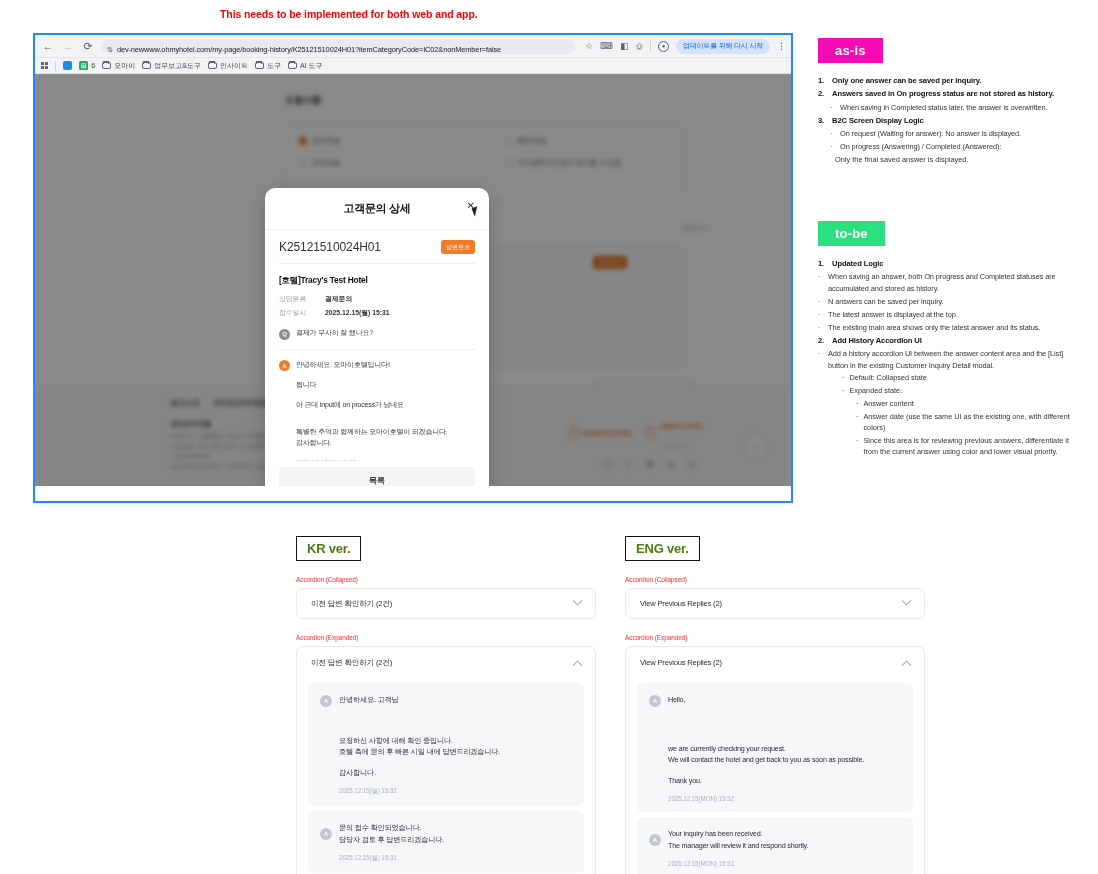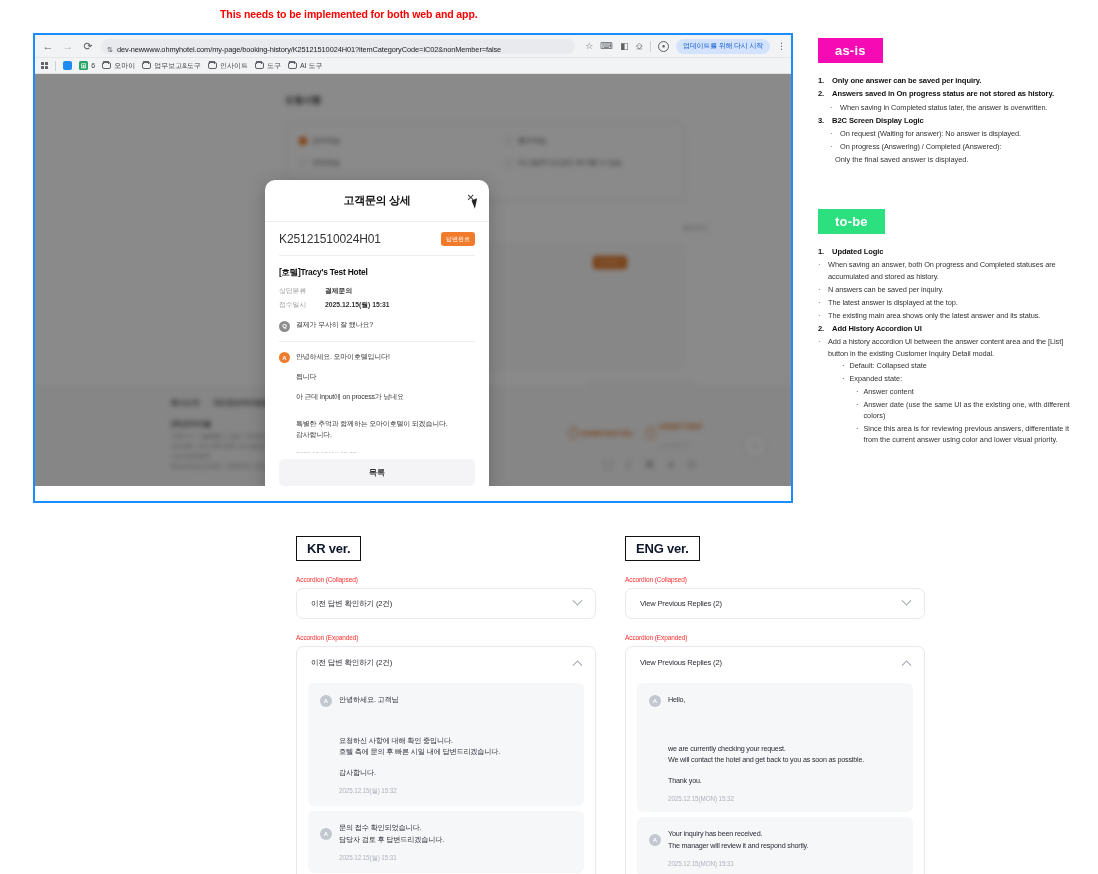--- a/index.html
+++ b/index.html
@@ -103,21 +103,21 @@
   .logo-txt { font-size:8px; font-weight:bold; color:#e2701f; letter-spacing:0.3px; }
   .logo-sub { font-size:4px; color:#bbb; }
   .foot-social { position:absolute; right:95px; bottom:16px; display:flex; gap:13px;
                  font-size:11px; color:#aaa; align-items:center; }
   .scroll-top { position:absolute; right:24px; bottom:28px; width:24px; height:24px; border-radius:50%;
                 background:#fff; border:1px solid #e0e0e0; display:flex; align-items:center;
                 justify-content:center; font-size:9px; color:#555; }
 
   
   .modal {
-    position:absolute; left:230px; top:106px; width:224px; height:318px;
+    position:absolute; left:230px; top:114px; width:224px; height:318px;
     background:#fff; border-radius:10px; box-shadow:0 4px 18px rgba(0,0,0,0.22);
     overflow:hidden; display:flex; flex-direction:column;
   }
   .modal-head { position:relative; height:42px; display:flex; align-items:center;
                 justify-content:center; border-bottom:1px solid #eee; }
   .modal-title { font-size:11px; font-weight:bold; color:#111; letter-spacing:-0.3px; }
   .modal-close { position:absolute; right:14px; top:13px; font-size:10px; color:#333; line-height:1; }
   .cursor-arrow { position:absolute; right:10px; top:19px; width:0;height:0;
                   border-left:6px solid #222; border-bottom:9px solid transparent;
                   transform:rotate(-22deg); }
@@ -156,28 +156,28 @@
   .spec .li1 .num { flex:0 0 10px; }
   .spec .li2 { font-size:7.4px; color:#333; line-height:1.55; letter-spacing:-0.1px;
                display:flex; gap:5px; margin-left:12px; }
   .spec .li2.flat { margin-left:0; }
   .spec .li2 .bul { flex:0 0 5px; color:#666; }
   .spec .li3 { font-size:7.3px; color:#333; line-height:1.55; display:flex; gap:5px; margin-left:24px; }
   .spec .li4 { font-size:7.3px; color:#333; line-height:1.55; display:flex; gap:5px; margin-left:38px; }
   .spec .plain { font-size:7.4px; color:#333; line-height:1.55; margin-left:17px; }
   .spec-block { margin-top:2px; }
   .spec-row { margin-bottom:1.5px; }
-  .tobe-wrap { margin-top:44px; }
+  .tobe-wrap { margin-top:56px; }
 
   
   .ver-col { position:absolute; top:536px; }
   .ver-col.kr { left:296px; width:300px; }
   .ver-col.eng { left:625px; width:300px; }
   .ver-chip { display:inline-block; border:1.4px solid #111; background:#fff; padding:4px 10px;
-              font-size:13px; font-weight:bold; color:#0f172a; letter-spacing:-0.2px; }
+              font-size:13px; font-weight:bold; color:#4d7c0f; letter-spacing:-0.2px; }
   .sec-label { font-size:6.5px; color:#ff2d2d; margin:15px 0 5px; letter-spacing:-0.1px; }
   .acc {
     border:1px solid #e8e8ee; border-radius:7px; background:#fff; height:31px;
     display:flex; align-items:center; justify-content:space-between; padding:0 14px;
   }
   .acc-title { font-size:7.6px; color:#2b2b35; letter-spacing:-0.2px; }
   .chev { width:7px; height:7px; border-right:1.1px solid #9da3ae; border-bottom:1.1px solid #9da3ae;
           transform:rotate(45deg) translate(-2px,-2px); }
   .chev.up { transform:rotate(-135deg) translate(-2px,-2px); }
   .acc-open { border:1px solid #e8e8ee; border-radius:7px; background:#fff; overflow:hidden; }

